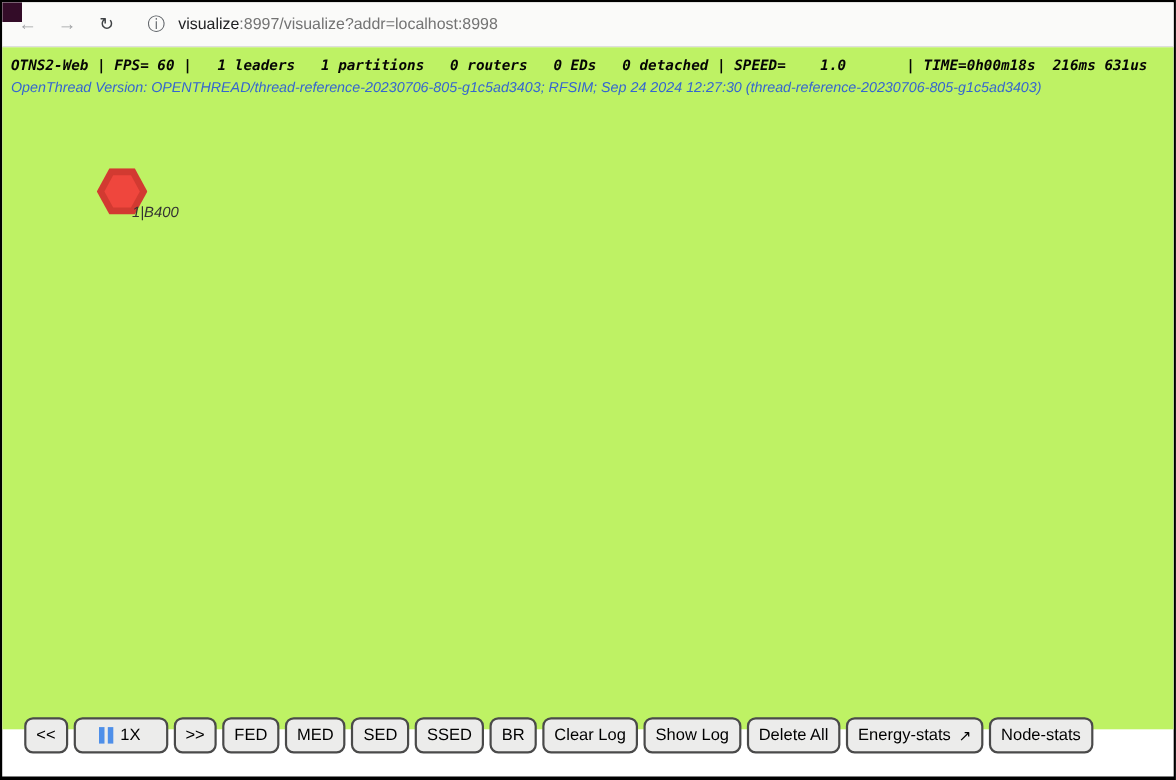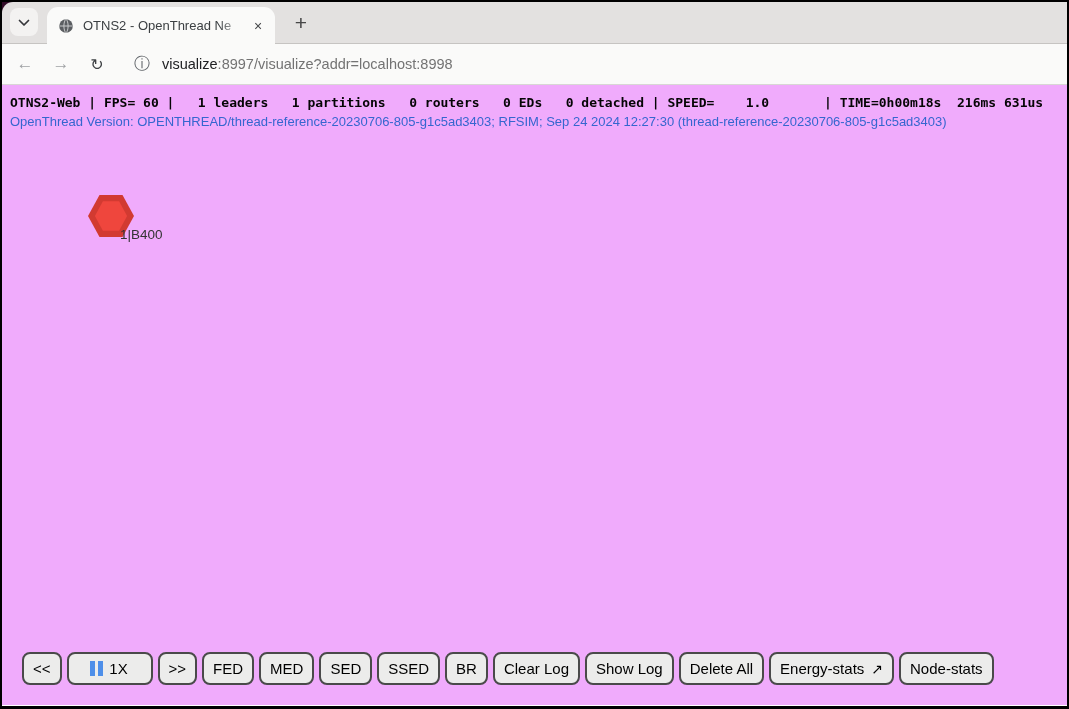--- a/index.html
+++ b/index.html
@@ -52,22 +52,23 @@
   .nav-icon { width:22px; text-align:center; font-size:17px; margin-right:14px; }
   .nav-icon.disabled { color:#9fa1a4; }
   .nav-icon.reload { color:#3f4245; font-size:16px; }
   .urlbar { display:flex; align-items:center; margin-left:12px; font-size:14.5px; }
   .info-icon { font-size:16px; color:#5f6368; margin-right:12px; }
   .url-host { color:#202124; }
   .url-rest { color:#737373; }
 
   
   .content {
-    position:relative; height:620px; background:#f0abfc;
+    position:relative; height:620px; background:#bef264;
     padding:9px 12px 0 8px;
+    font-style:italic;
   }
   .status-line {
     font-family:"DejaVu Sans Mono", monospace; font-weight:bold;
     font-size:13px; line-height:17px; color:#050505; white-space:pre;
   }
   .version-line { margin-top:3px; font-size:13px; color:#3566cf; }
 
   .node { position:absolute; left:86px; top:110px; width:46px; height:42px; }
   .node-label { position:absolute; left:118px; top:142px; font-size:13.5px; color:#333; }
 
@@ -82,40 +83,20 @@
   .pause-icon { display:inline-flex; gap:3px; margin-right:6px; }
   .pause-icon i { display:block; width:5px; height:15px; }
   .ext { margin-left:7px; font-size:14px; }
 </style>
 </head>
 <body>
 
 <div class="window">
   <div class="corner-accent"></div>
 
-  <div class="tabstrip">
-    <div class="tab-search">
-      <span>
-        <svg width="12" height="8" viewBox="0 0 12 8">
-            <path d="M1.5 1.5 L6 6 L10.5 1.5" fill="none" stroke="#35363a" stroke-width="1.7" stroke-linecap="round" stroke-linejoin="round"></path>
-          </svg>
-      </span>
-    </div>
-    <div class="tab">
-      <span class="favicon">
-        <svg width="16" height="16" viewBox="0 0 16 16">
-          <circle cx="8" cy="8" r="6.8" fill="#5b5e62"></circle>
-          <path d="M1.4 8 H14.6 M8 1.3 C5.2 3.2 5.2 12.8 8 14.7 M8 1.3 C10.8 3.2 10.8 12.8 8 14.7" stroke="#c9cacc" stroke-width="1" fill="none"></path>
-        </svg>
-      </span>
-      <span class="tab-title">OTNS2 - OpenThread Ne</span>
-      <span class="tab-close">×</span>
-    </div>
-    <div class="new-tab">+</div>
-  </div>
 
   <div class="navbar">
     <span class="nav-icon disabled">←</span>
     <span class="nav-icon disabled">→</span>
     <span class="nav-icon reload">↻</span>
     <div class="urlbar">
       <span class="info-icon">ⓘ</span>
       <span class="url-host">visualize</span>
         <span class="url-rest">:8997/visualize?addr=localhost:8998</span>
     </div>

